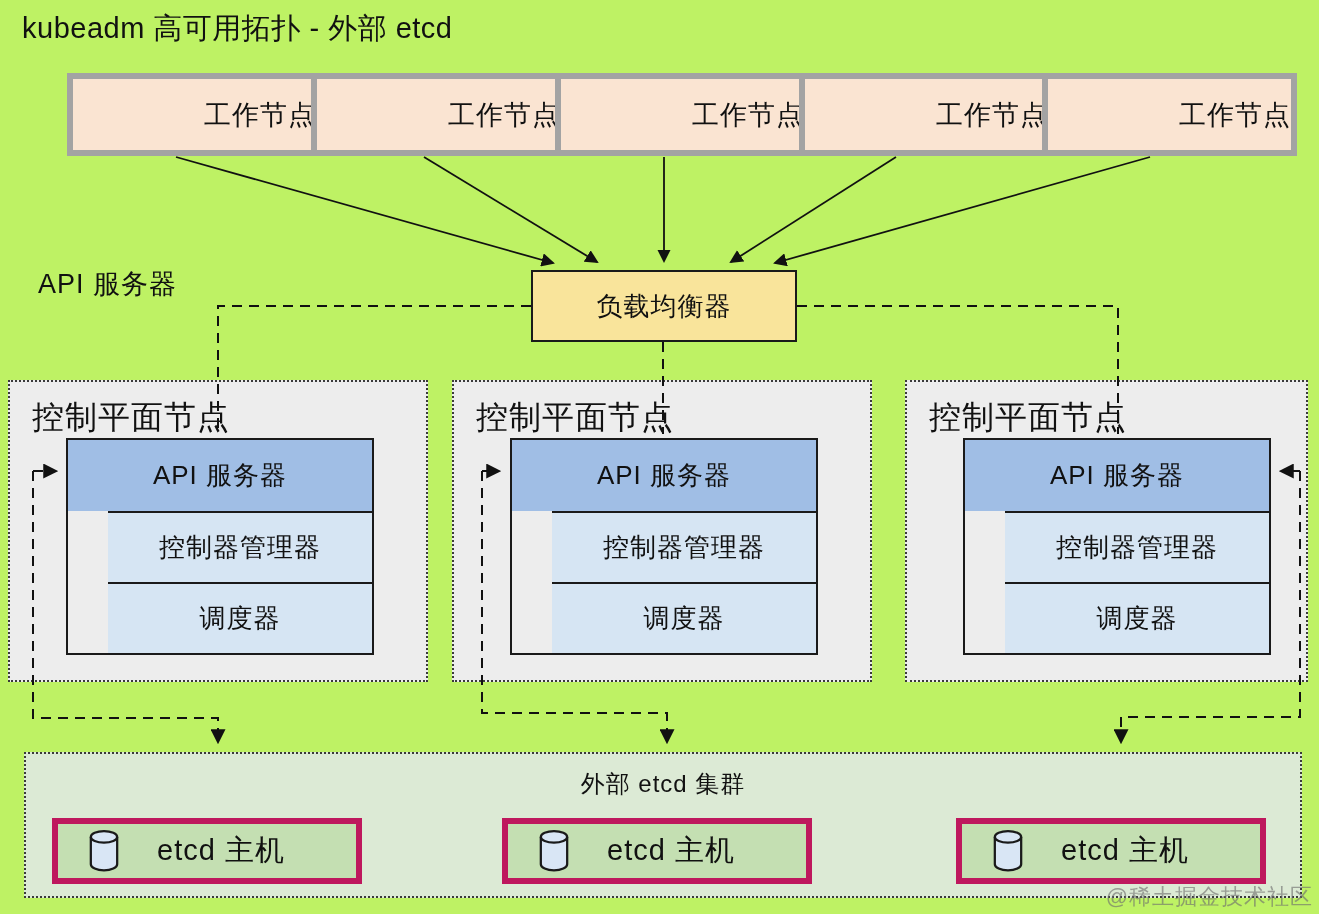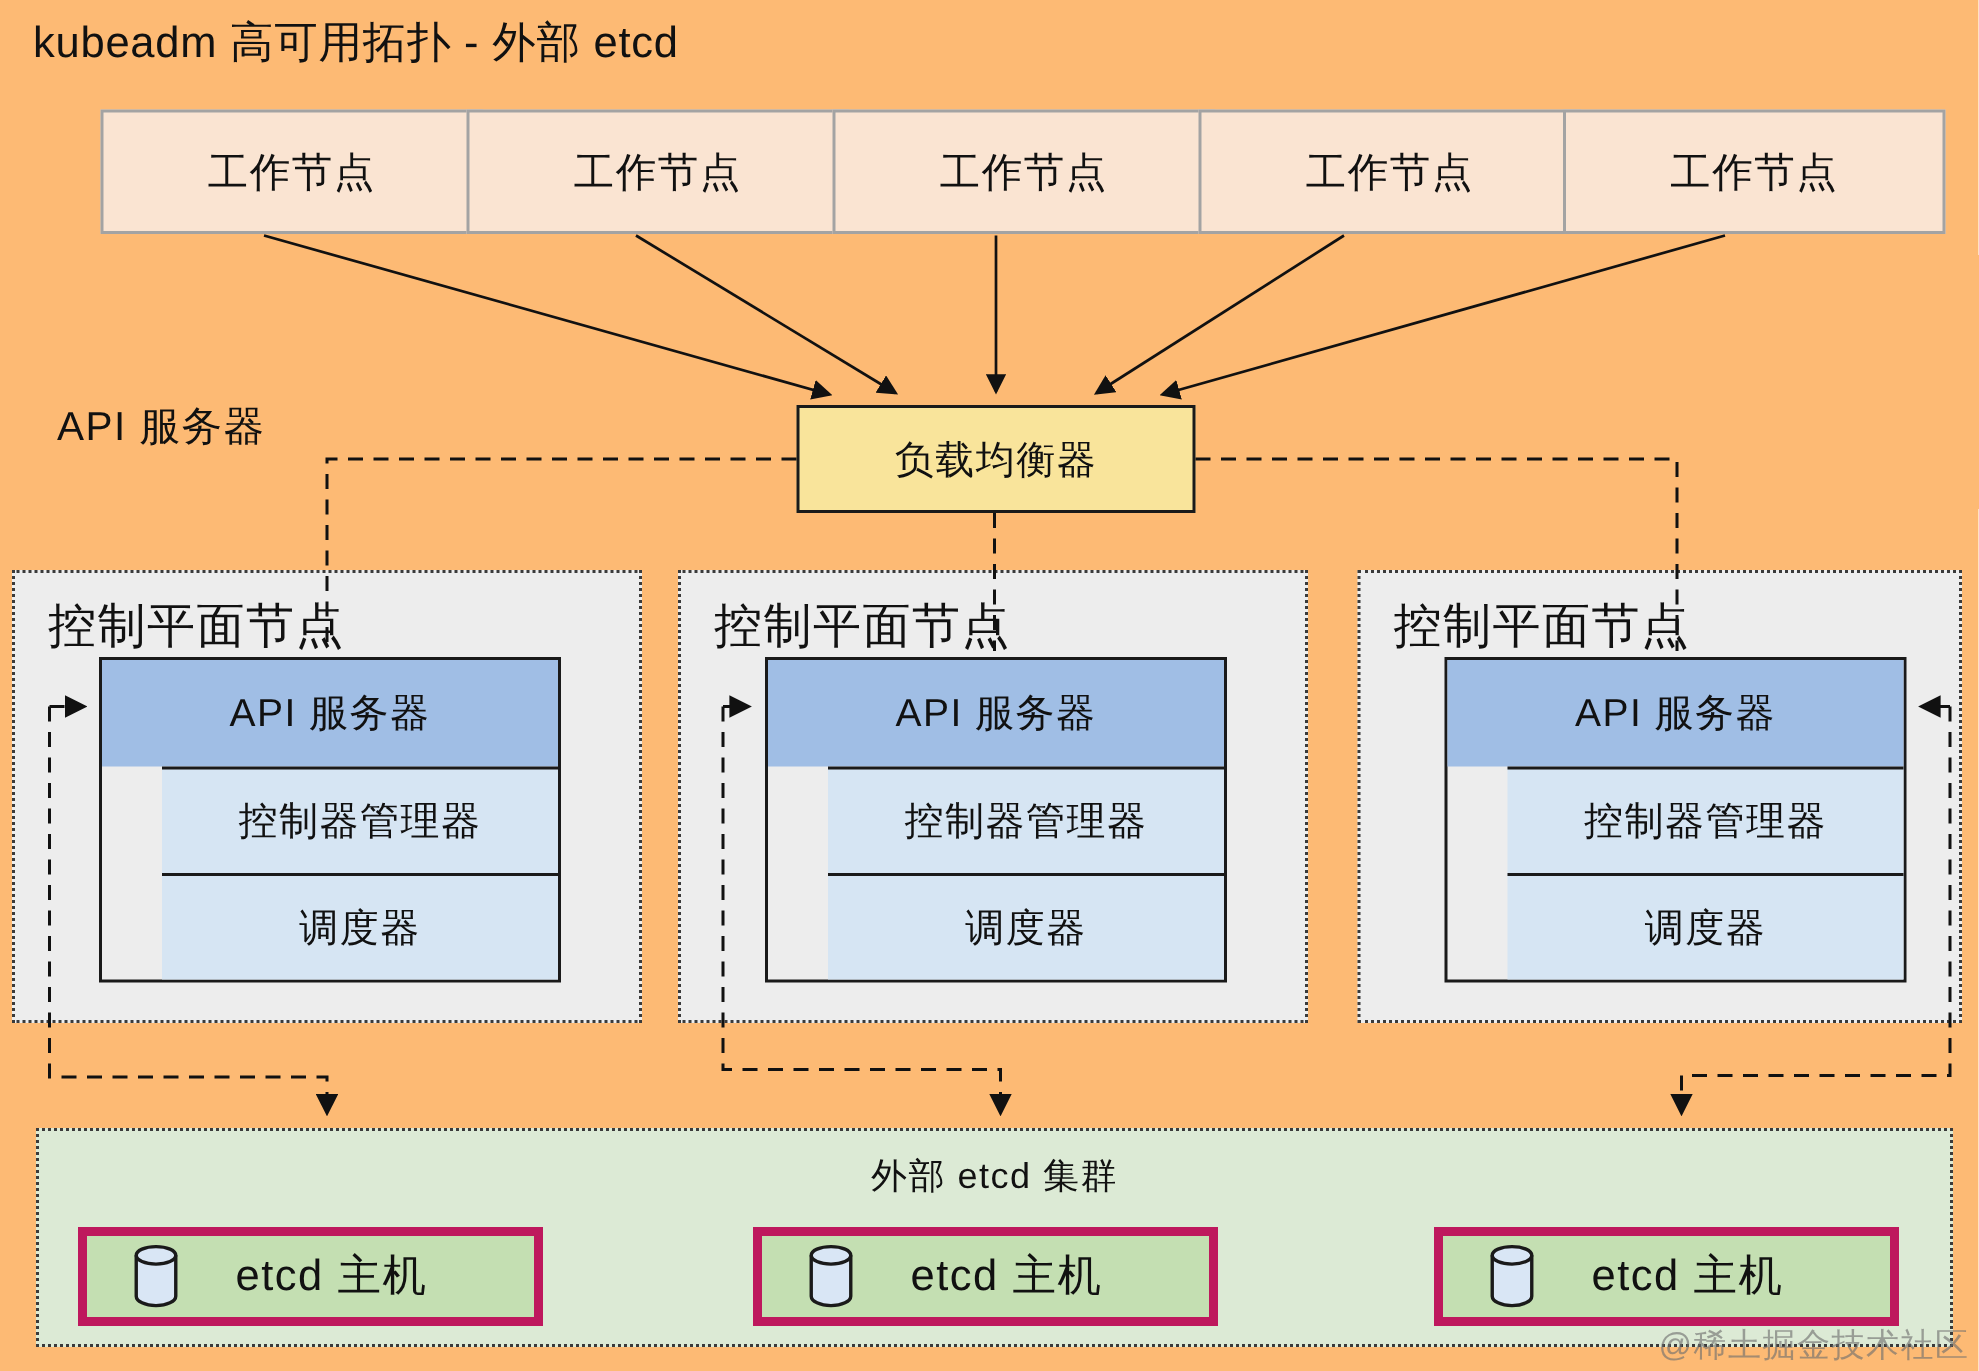--- a/index.html
+++ b/index.html
@@ -3,26 +3,26 @@
 <meta charset="utf-8">
 <style>
   :root{
     --worker_fill:#FAE4D2; --lb_fill:#F9E49B; --api_fill:#A0BEE5;
     --component_fill:#D6E5F3; --cp_fill:#EDEDED; --etcd_cluster_fill:#DCEAD5;
     --etcd_host_fill:#C4DFB2; --cylinder_fill:#D9E6F5; --line:#111111;
   }
   *{margin:0;padding:0;box-sizing:border-box;}
   html,body{background:#fff;}
   body{font-family:"Liberation Sans","DejaVu Sans",sans-serif;color:#111;}
-  .stage{position:relative;width:1319px;height:914px;background:#fdba74;overflow:hidden;}
+  .stage{position:relative;width:1319px;height:914px;background:#bef264;overflow:hidden;}
 
   .title{position:absolute;left:22px;top:9px;font-size:29px;font-weight:500;letter-spacing:.5px;}
 
   .worker{position:absolute;top:73px;width:255px;height:83px;background:var(--worker_fill);
-    border:2px solid #a3a3a3;display:flex;align-items:center;justify-content:center;
+    border:6px solid #a3a3a3;display:flex;align-items:center;justify-content:flex-end;
     font-size:27px;letter-spacing:1px;}
   .w1{left:67px;} .w2{left:311px;} .w3{left:555px;} .w4{left:799px;} .w5{left:1042px;}
 
   .side-label{position:absolute;left:38px;top:266px;font-size:27px;letter-spacing:1px;}
 
   .lb{position:absolute;left:531px;top:270px;width:266px;height:72px;background:var(--lb_fill);
     border:2px solid #1a1a1a;display:flex;align-items:center;justify-content:center;
     font-size:26px;letter-spacing:1px;}
 
   .cp{position:absolute;top:380px;height:302px;background:var(--cp_fill);border:2px dotted #3a3a3a;}

